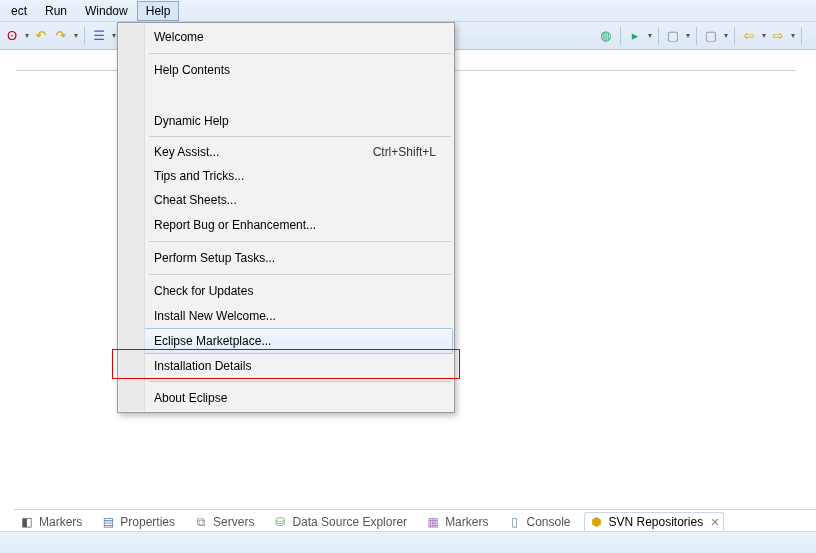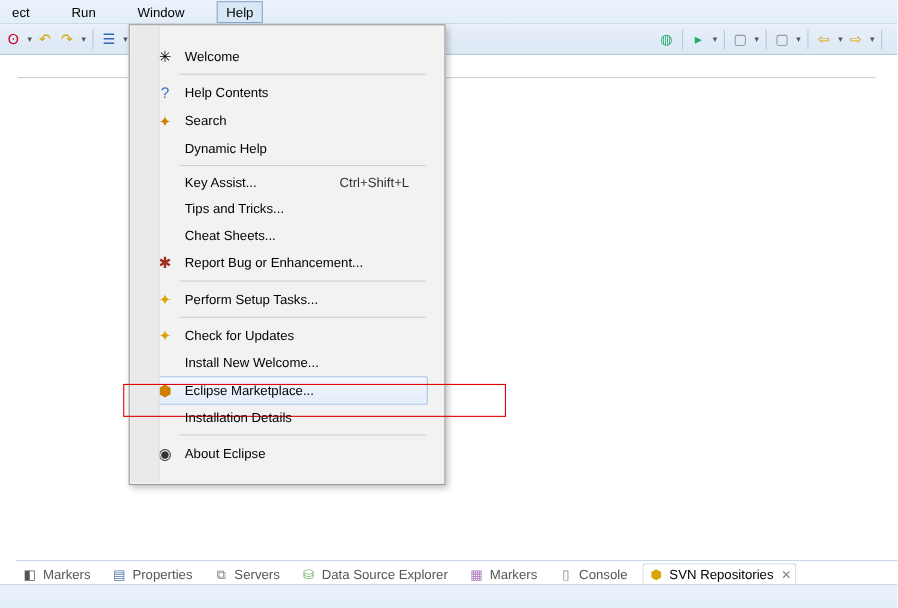--- a/index.html
+++ b/index.html
@@ -12,21 +12,20 @@
     overflow: hidden;
     position: relative;
   }
   .menubar {
     background: linear-gradient(#eaf2fb, #e3edf8);
     height: 22px;
     display: flex;
     align-items: center;
     padding: 0 2px;
     border-bottom: 1px solid #c8d6e6;
-    gap: 20px;
   }
   .menubar-item {
     padding: 2px 8px;
     border: 1px solid transparent;
     cursor: default;
   }
   .menubar-item.active {
     background: #d8e6f5;
     border: 1px solid #8aa9cc;
   }
@@ -56,25 +55,25 @@
   .editor-bg {
     position: absolute;
     top: 20px; left: 16px;
     width: 780px; height: 430px;
     background: #fff;
     border-top: 1px solid #d0d0d0;
   }
   .dropdown {
     position: absolute;
     top: 22px; left: 117px;
-    width: 288px;
+    width: 338px;
     background: #f2f2f2;
     border: 1px solid #999;
     box-shadow: 2px 3px 6px rgba(0,0,0,0.25);
-    padding: 15px;
+    padding: 1px;
   }
   .menu-item {
     display: flex;
     align-items: center;
     padding: 4px 6px 4px 4px;
     cursor: default;
     border: 1px solid transparent;
   }
   .menu-item.hover {
     background: linear-gradient(#f3f7fd, #e3edfb);
@@ -198,21 +197,20 @@
     <span class="menu-label">Welcome</span>
   </div>
   <div class="menu-separator"></div>
 
   <div class="menu-item">
     <span class="menu-icon-col" style="color:#3a74c4">?</span>
     <span class="menu-label">Help Contents</span>
   </div>
   <div class="menu-item">
     <span class="menu-icon-col" style="color:#d08000">✦</span>
-    <span class="menu-label">Search</span>
   </div>
   <div class="menu-item">
     <span class="menu-icon-col"></span>
     <span class="menu-label">Dynamic Help</span>
   </div>
   <div class="menu-separator"></div>
 
   <div class="menu-item">
     <span class="menu-icon-col"></span>
     <span class="menu-label">Key Assist...</span>

